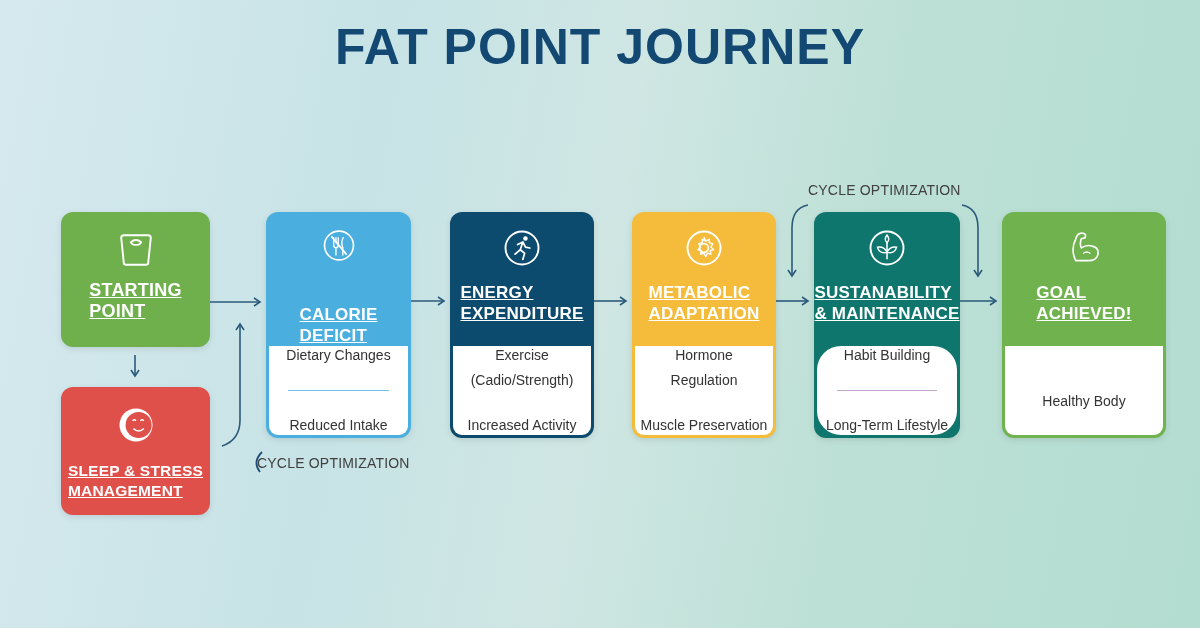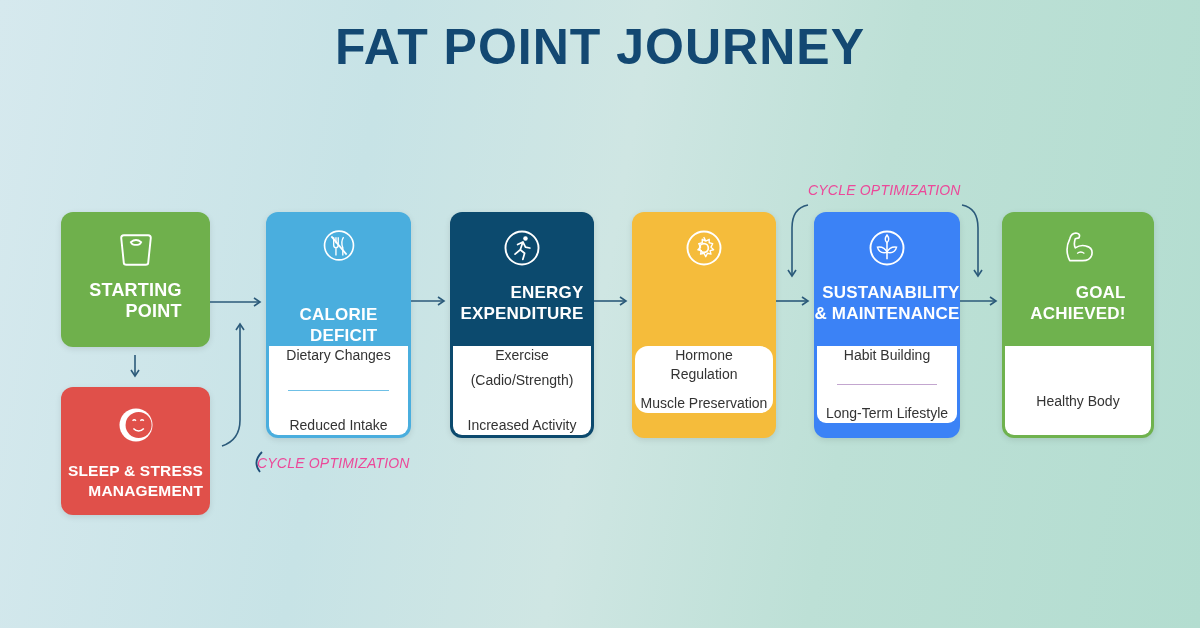--- a/index.html
+++ b/index.html
@@ -15,32 +15,33 @@
   .card {
     position: absolute; border-radius: 12px; box-sizing: border-box; overflow: hidden;
     box-shadow: 0 2px 6px rgba(0,0,0,0.10);
   }
   .card .head {
     display: flex; flex-direction: column; align-items: center; justify-content: flex-start;
     box-sizing: border-box; color: #fff;
   }
   .card .head .ico { margin-top: 14px; width: 46px; height: 46px; }
   .card .head .label {
-    font-weight: bold; font-size: 17px; line-height: 21px; text-align: right; margin-top: 14px;
+    font-weight: bold; font-size: 17px; line-height: 21px; text-align: left; margin-top: 14px;
     letter-spacing: 0.2px;
+    text-decoration: underline;
   }
   .card .body {
     background: #fff; margin: 0 3px 3px 3px; border-radius: 0 0 9px 9px;
     display: flex; flex-direction: column; align-items: center; justify-content: space-between;
     color: #333; font-size: 14px; line-height: 19px; text-align: center; box-sizing: border-box;
   }
   .card .body .sep { width: 72%; height: 1px; margin: 10px 0; }
   .arrow { position: absolute; }
   .cyc {
-    position: absolute; font-size: 14px; color: #ec4899; letter-spacing: 0.2px; font-style: italic;
+    position: absolute; font-size: 14px; color: #404040; letter-spacing: 0.2px;
   }
 </style>
 </head>
 <body>
 
 <div class="title">FAT POINT JOURNEY</div>
 
 <div class="card" style="left:61px; top:212px; width:149px; height:135px; background:#6fb04c;">
   <div class="head" style="height:135px;">
     <svg class="ico" viewBox="0 0 46 46" style="margin-top:18px;width:40px;height:40px;">
@@ -109,50 +110,54 @@
   </div>
 </div>
 
 <div class="card" style="left:632px; top:212px; width:144px; height:226px; background:#f5bc3b;">
   <div class="head" style="height:134px;">
     <svg class="ico" viewBox="0 0 46 46" style="margin-top:16px;width:40px;height:40px;">
       <circle cx="23" cy="23" r="19" fill="none" stroke="#fff" stroke-width="2.2"></circle>
       <circle cx="23" cy="23" r="5" fill="none" stroke="#fff" stroke-width="2"></circle>
       <path d="M23 11 l2 4 l4 -2 l0 4 l4 1 l-2 4 l3 3 l-4 1 l1 4 l-4 -1 l-2 4 l-2 -4 l-4 1 l1 -4 l-4 -1 l3 -3 l-2 -4 l4 -1 l0 -4 l4 2 z" fill="none" stroke="#fff" stroke-width="1.6" stroke-linejoin="round"></path>
     </svg>
-  </div>
-  <div class="body" style="height:67px;border-radius:13px;">
+    <div class="label">
+      <div>METABOLIC</div>
+      <div>ADAPTATION</div>
+    </div>
+  </div>
+  <div class="body" style="height:89px;">
     <div>Hormone</div>
     <div>Regulation</div>
     <div style="height:14px;"></div>
     <div>Muscle Preservation</div>
   </div>
 </div>
 
-<div class="card" style="left:814px; top:212px; width:146px; height:226px; background:#3b82f6;">
+<div class="card" style="left:814px; top:212px; width:146px; height:226px; background:#0f766e;">
   <div class="head" style="height:134px;">
     <svg class="ico" viewBox="0 0 46 46" style="margin-top:16px;width:40px;height:40px;">
       <circle cx="23" cy="23" r="19" fill="none" stroke="#fff" stroke-width="2.2"></circle>
       <path d="M23 36 V17" stroke="#fff" stroke-width="1.8"></path>
       <path d="M23 17 q-4 -4 0 -9 q4 5 0 9z" fill="none" stroke="#fff" stroke-width="1.6"></path>
       <path d="M23 28 q-9 2 -11 -6 q8 -1 11 6z M23 28 q9 2 11 -6 q-8 -1 -11 6z" fill="none" stroke="#fff" stroke-width="1.6"></path>
     </svg>
     <div class="label">
       <div>SUSTANABILITY</div>
       <div>&amp; MAINTENANCE</div>
     </div>
   </div>
-  <div class="body" style="height:77px;">
+  <div class="body" style="height:89px;border-radius:24px;">
     <div>Habit Building</div>
     <div class="sep" style="background:#c3a6cf;"></div>
     <div>Long-Term Lifestyle</div>
   </div>
 </div>
 
-<div class="card" style="left:1002px; top:212px; width:152px; height:226px; background:#6fb24e;">
+<div class="card" style="left:1002px; top:212px; width:164px; height:226px; background:#6fb24e;">
   <div class="head" style="height:134px;">
     <svg class="ico" viewBox="0 0 46 46" style="margin-top:14px;width:42px;height:42px;">
       <path d="M14 38 Q8 26 14 14 Q16 7 22 8 Q26 9 24 13 L20 14 Q18 20 20 24 Q26 20 32 22 Q40 24 38 32 Q36 38 28 38 Z" fill="none" stroke="#fff" stroke-width="1.8" stroke-linejoin="round"></path>
       <path d="M22 30 q4 -3 8 0" fill="none" stroke="#fff" stroke-width="1.4"></path>
     </svg>
     <div class="label">
       <div>GOAL</div>
       <div>ACHIEVED!</div>
     </div>
   </div>

